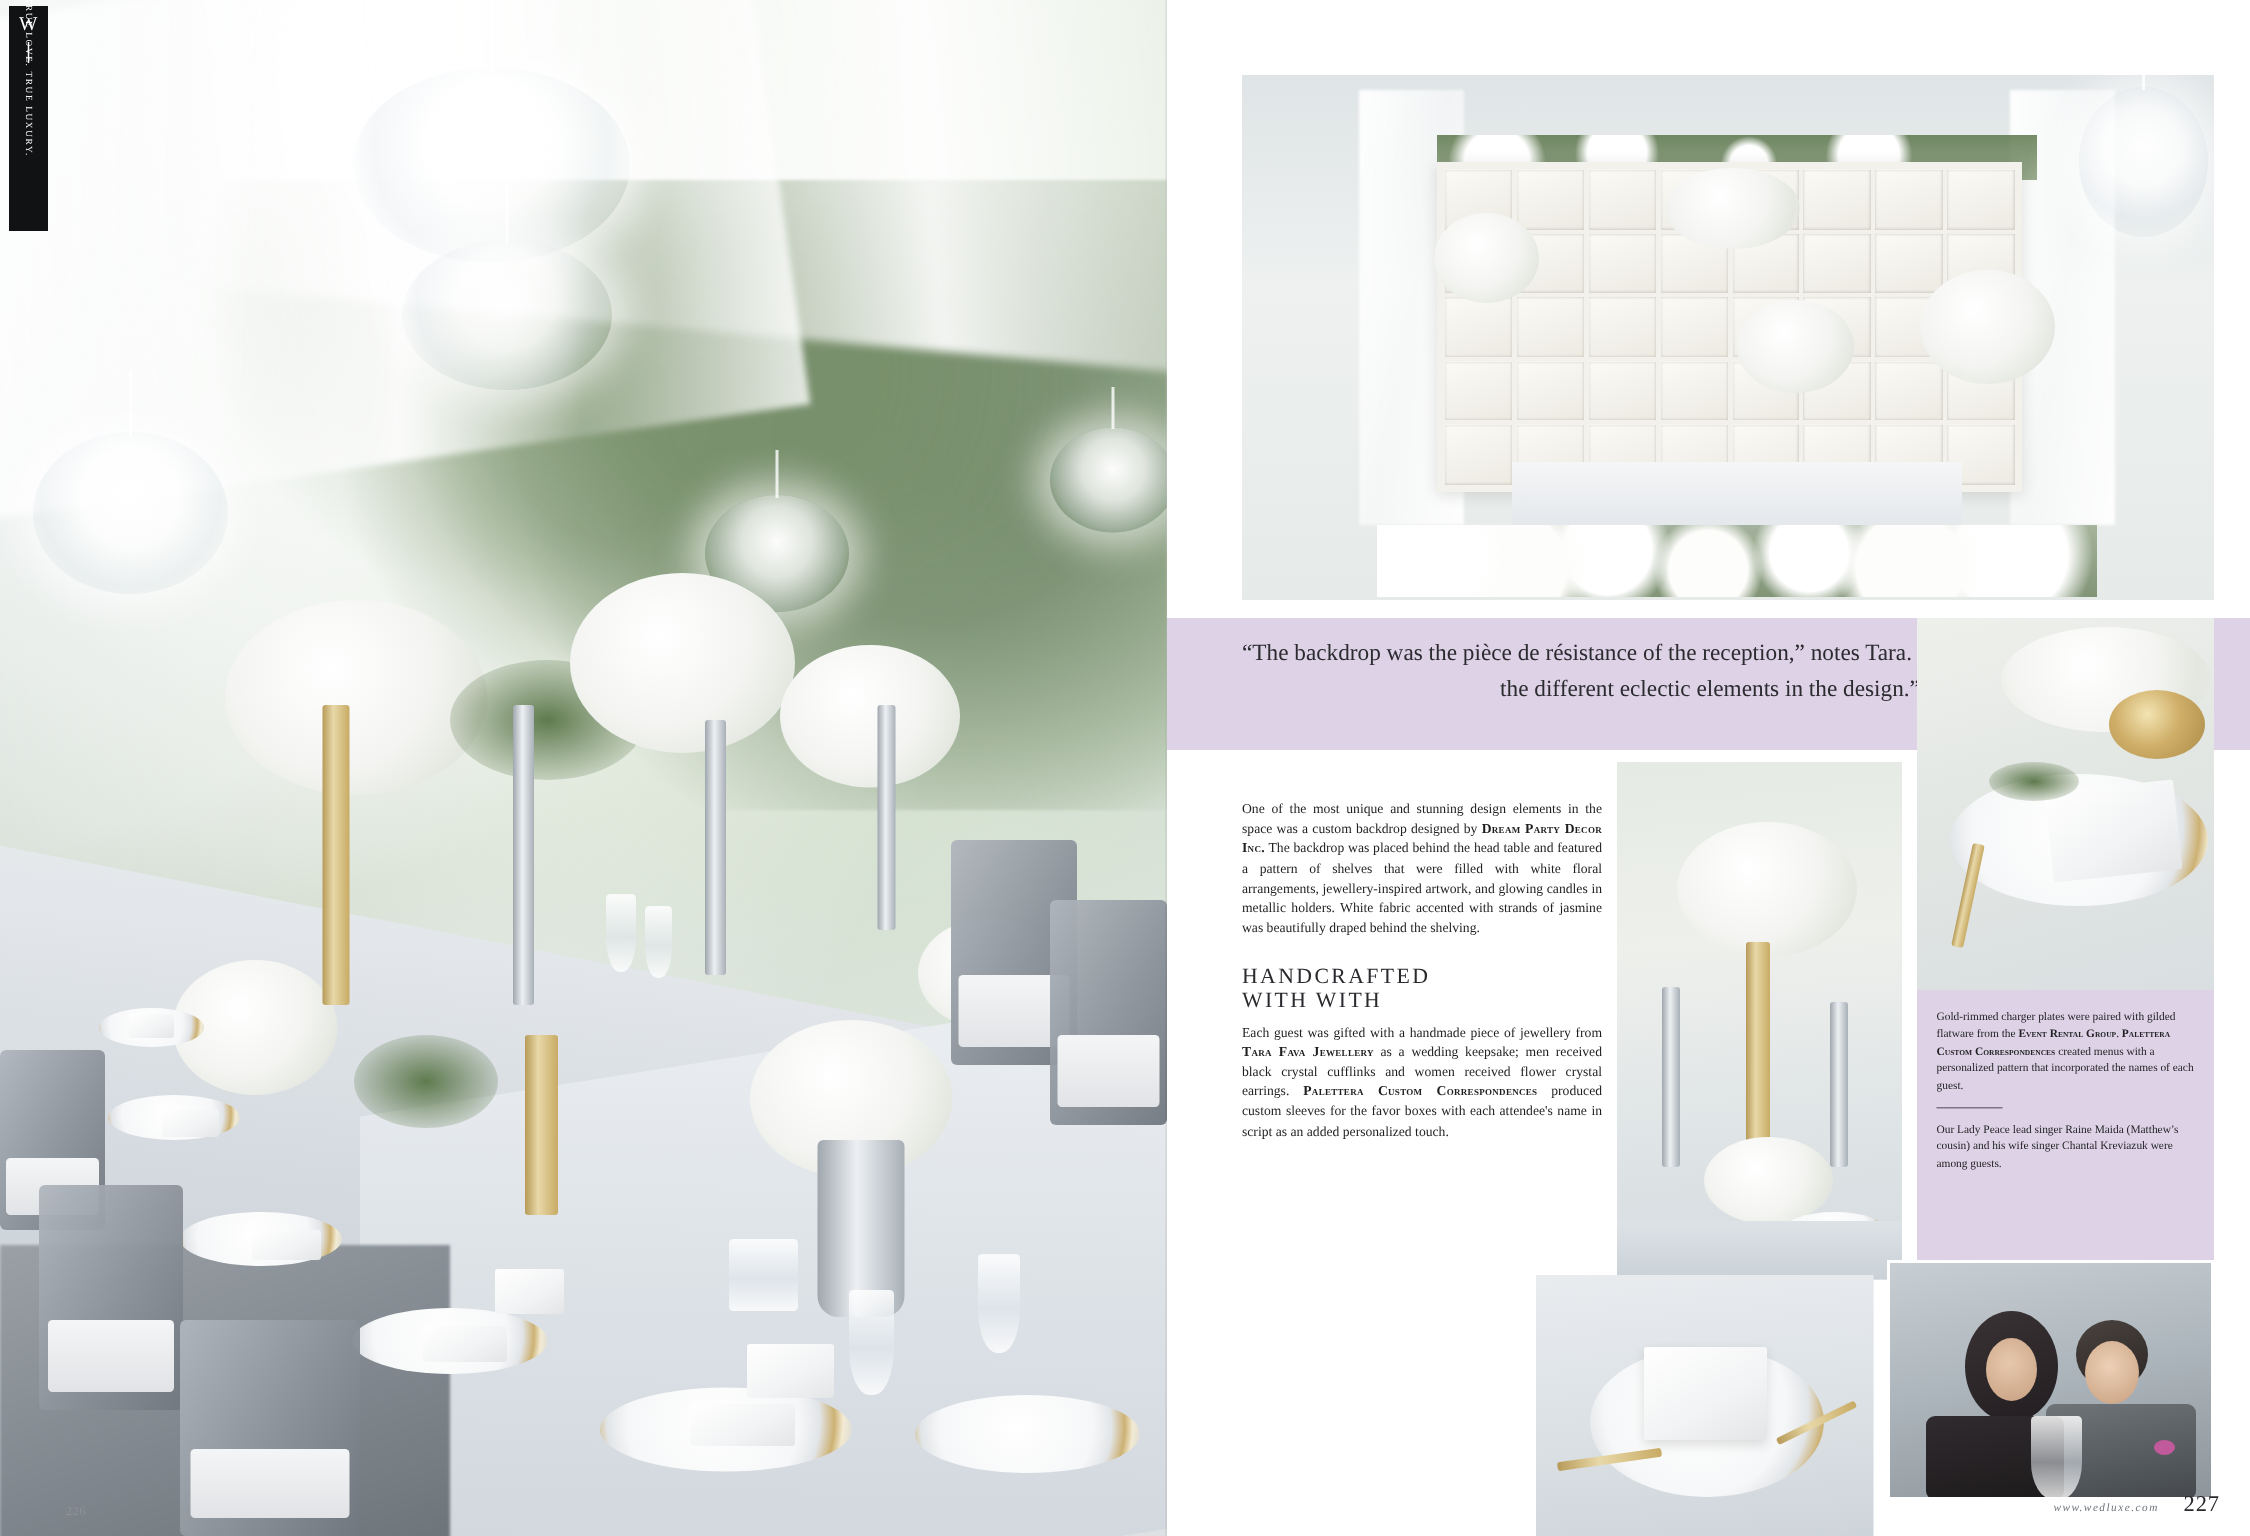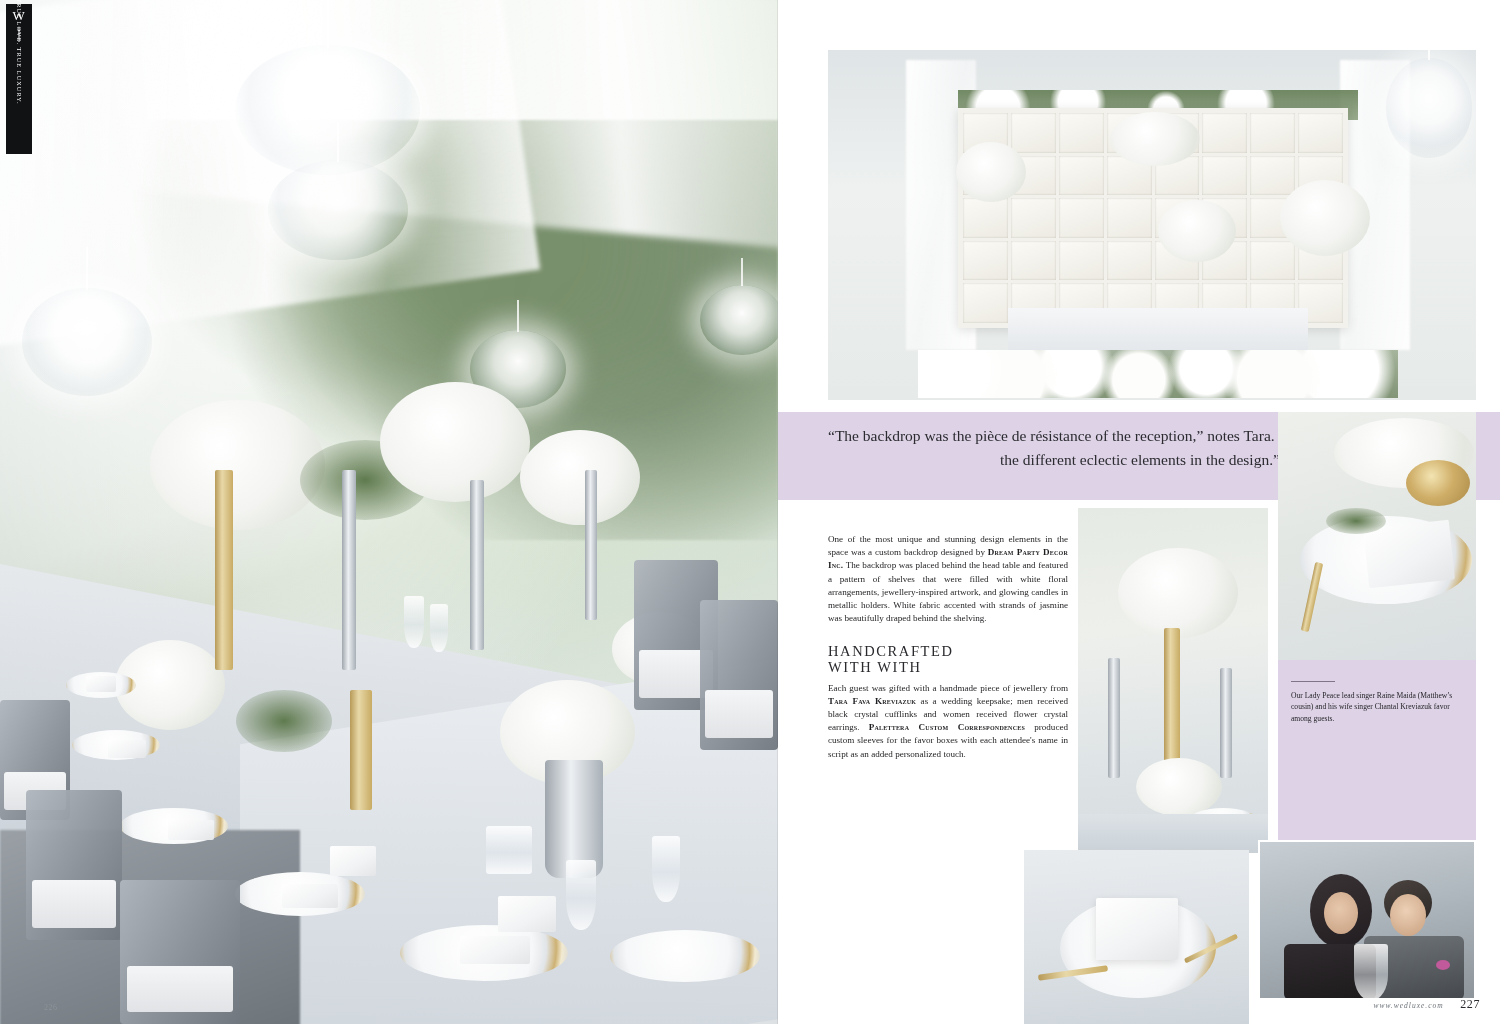--- a/index.html
+++ b/index.html
@@ -319,21 +319,21 @@
   }
   .photo-couple .border {
     position: absolute; inset: 0; border: 2px solid #ffffff; box-sizing: border-box;
   }
 
   .folio-right {
     position: absolute; right: 20px; bottom: 12px;
     font-size: 7.5px; color: #6e747a; letter-spacing: .6px;
   }
   .folio-right .url { margin-right: 14px; letter-spacing: 1px; font-style: italic; }
-  .folio-right .num { color: #2a2a2e; font-size: 12px; }
+  .folio-right .num { color: #2a2a2e; font-size: 15px; }
 
   .gutter {
     position: absolute; left: 777px; top: 0; width: 2px; height: 1024px;
     background: linear-gradient(90deg, rgba(0,0,0,.10), rgba(0,0,0,0));
   }
 
   
   .spot { position: absolute; border-radius: 50%; }
 </style>
 </head>
@@ -488,21 +488,21 @@
     <div class="col-text">
       <p class="body">
         One of the most unique and stunning design elements in the space was a custom backdrop designed by <b>Dream Party Decor Inc.</b> The backdrop was placed behind the head table and featured a pattern of shelves that were filled with white floral arrangements, jewellery-inspired artwork, and glowing candles in metallic holders. White fabric accented with strands of jasmine was beautifully draped behind the shelving.
       </p>
 
       <h2 class="sec-title second">
         <span>HANDCRAFTED</span>
         <span class="l2">WITH WITH</span>
       </h2>
       <p class="body">
-        Each guest was gifted with a handmade piece of jewellery from <b>Tara Fava Kreviazuk</b> as a wedding keepsake; men received black crystal cufflinks and women received flower crystal earrings. <b>Palettera Custom Correspondences</b> produced custom sleeves for the favor boxes with each attendee's name in script as an added personalized touch.
+        Each guest was gifted with a handmade piece of jewellery from <b>Tara Fava Jewellery</b> as a wedding keepsake; men received black crystal cufflinks and women received flower crystal earrings. <b>Palettera Custom Correspondences</b> produced custom sleeves for the favor boxes with each attendee's name in script as an added personalized touch.
       </p>
     </div>
 
     <div class="photo-mid">
       <div class="bg"></div>
       <div class="bloom" style="left:40px; top:40px; width:120px; height:90px;"></div>
       <div class="candle-gold" style="left:86px; top:120px; width:16px; height:150px;"></div>
       <div class="candle-silver" style="left:30px; top:150px; width:12px; height:120px;"></div>
       <div class="candle-silver" style="left:142px; top:160px; width:12px; height:110px;"></div>
       <div class="bloom" style="left:58px; top:250px; width:86px; height:58px;"></div>
@@ -514,22 +514,25 @@
       <div class="bg"></div>
       <div class="bloom" style="left:56px; top:6px; width:140px; height:70px;"></div>
       <div class="spot" style="left:128px; top:48px; width:64px; height:46px; background:radial-gradient(circle at 40% 35%, #f0dfa8 0%, #c9a košt 40%, #b18f4e 100%); background:radial-gradient(circle at 40% 35%, #f3e4b2 0%, #cfae68 45%, #ab8a48 100%);"></div>
       <div class="plate" style="left:22px; top:104px; width:172px; height:88px;"></div>
       <div class="napkin" style="left:88px; top:112px; width:86px; height:60px; transform:rotate(-6deg);"></div>
       <div class="leaf" style="left:48px; top:96px; width:60px; height:26px;"></div>
       <div class="candle-gold" style="left:30px; top:150px; width:8px; height:70px; transform:rotate(12deg);"></div>
     </div>
 
     <div class="lav-caption">
+      <p>
+        Gold-rimmed charger plates were paired with gilded flatware from the <b>Event Rental Group</b>. <b>Palettera Custom Correspondences</b> created menus with a personalized pattern that incorporated the names of each guest.
+      </p>
       <div class="rule"></div>
-      <p>Our Lady Peace lead singer Raine Maida (Matthew’s cousin) and his wife singer Chantal Kreviazuk favor among guests.</p>
+      <p>Our Lady Peace lead singer Raine Maida (Matthew’s cousin) and his wife singer Chantal Kreviazuk were among guests.</p>
     </div>
 
     <div class="photo-box">
       <div class="bg"></div>
       <div class="plate" style="left:36px; top:48px; width:156px; height:100px;"></div>
       <div class="napkin" style="left:72px; top:48px; width:82px; height:62px; box-shadow:0 3px 8px rgba(0,0,0,.12);"></div>
       <div class="candle-gold" style="left:14px; top:120px; width:70px; height:6px; transform:rotate(-8deg);"></div>
       <div class="candle-gold" style="left:158px; top:96px; width:58px; height:5px; transform:rotate(-26deg);"></div>
     </div>
 

